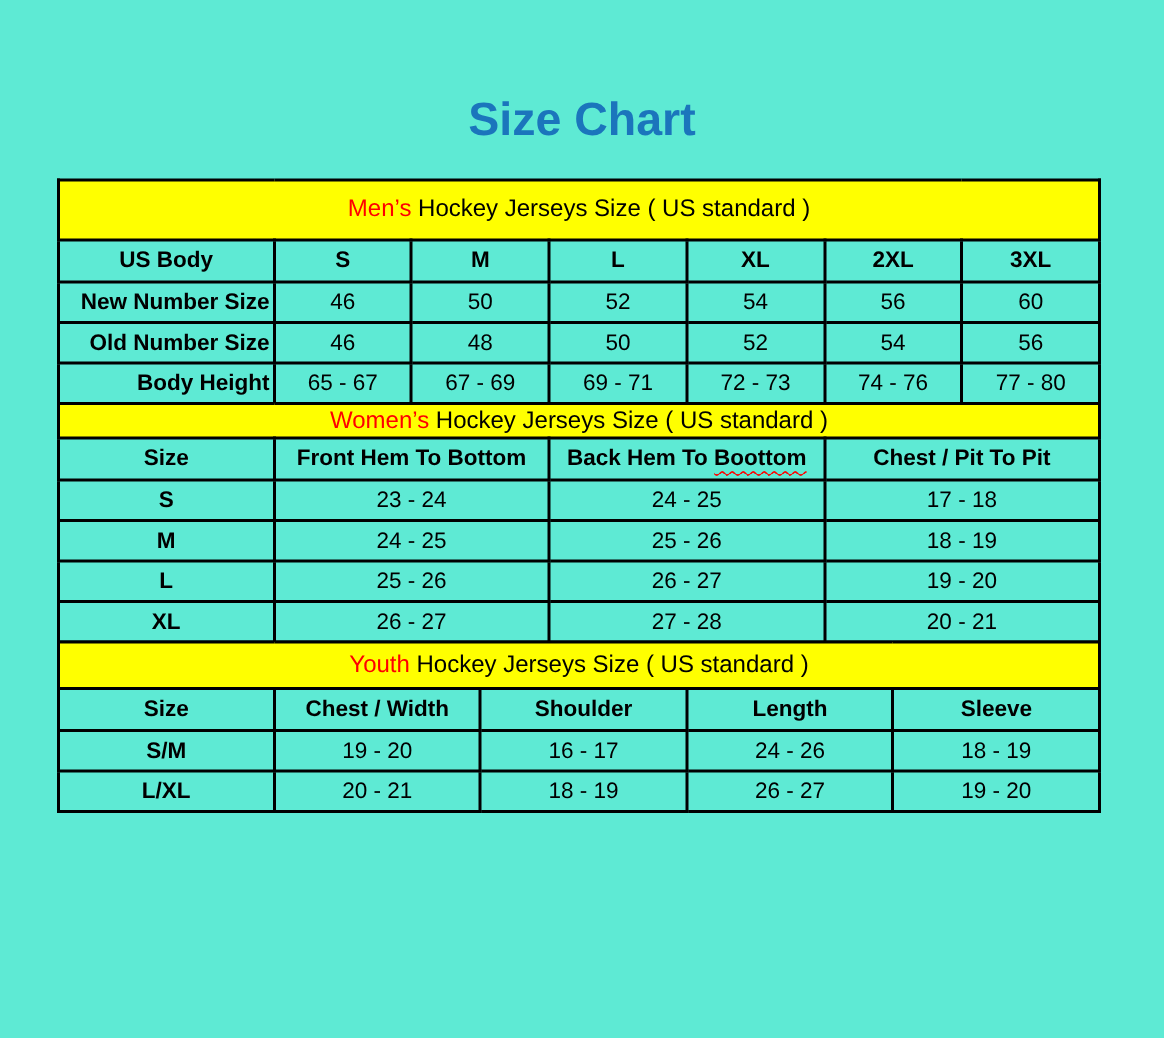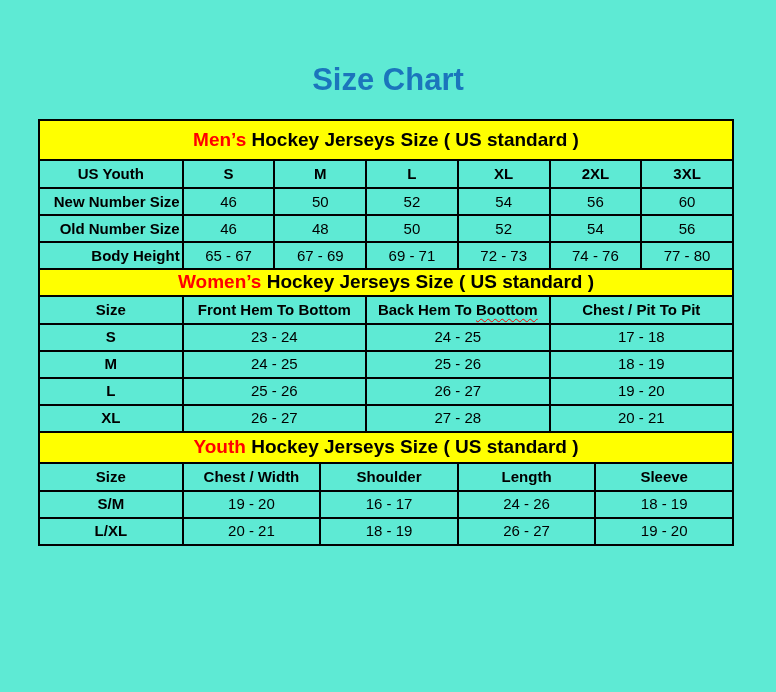--- a/index.html
+++ b/index.html
@@ -46,22 +46,22 @@
   .size-table th, .size-table td {
     border: 2px solid var(--border-black);
     text-align: center;
     vertical-align: middle;
     padding: 1px 2px;
     font-size: 15px;
     line-height: 1.2;
   }
   .size-table th.band {
     background: var(--band-yellow);
-    font-size: 19px;
-    font-weight: bold;
+    font-size: 16px;
+    font-weight: normal;
     height: 40px;
   }
   .t-womens th.band { height: 21px; }
   .t-youth  th.band { height: 31px; text-align: center; }
   .band .accent { color: var(--accent-red); }
   .size-table th.col-h {
     font-weight: bold;
     height: 28px;
   }
   .size-table td { height: 27px; font-weight: normal; }
@@ -89,21 +89,21 @@
           <col>
           <col>
           <col>
           <col>
         </colgroup>
         <thead>
           <tr>
             <th class="band" colspan="7"><span class="accent">Men’s</span> Hockey Jerseys Size ( US standard )</th>
           </tr>
           <tr>
-            <th class="col-h label-col">US Youth</th>
+            <th class="col-h label-col">US Body</th>
             <th class="col-h">S</th>
             <th class="col-h">M</th>
             <th class="col-h">L</th>
             <th class="col-h">XL</th>
             <th class="col-h">2XL</th>
             <th class="col-h">3XL</th>
           </tr>
         </thead>
         <tbody>
           <tr>

